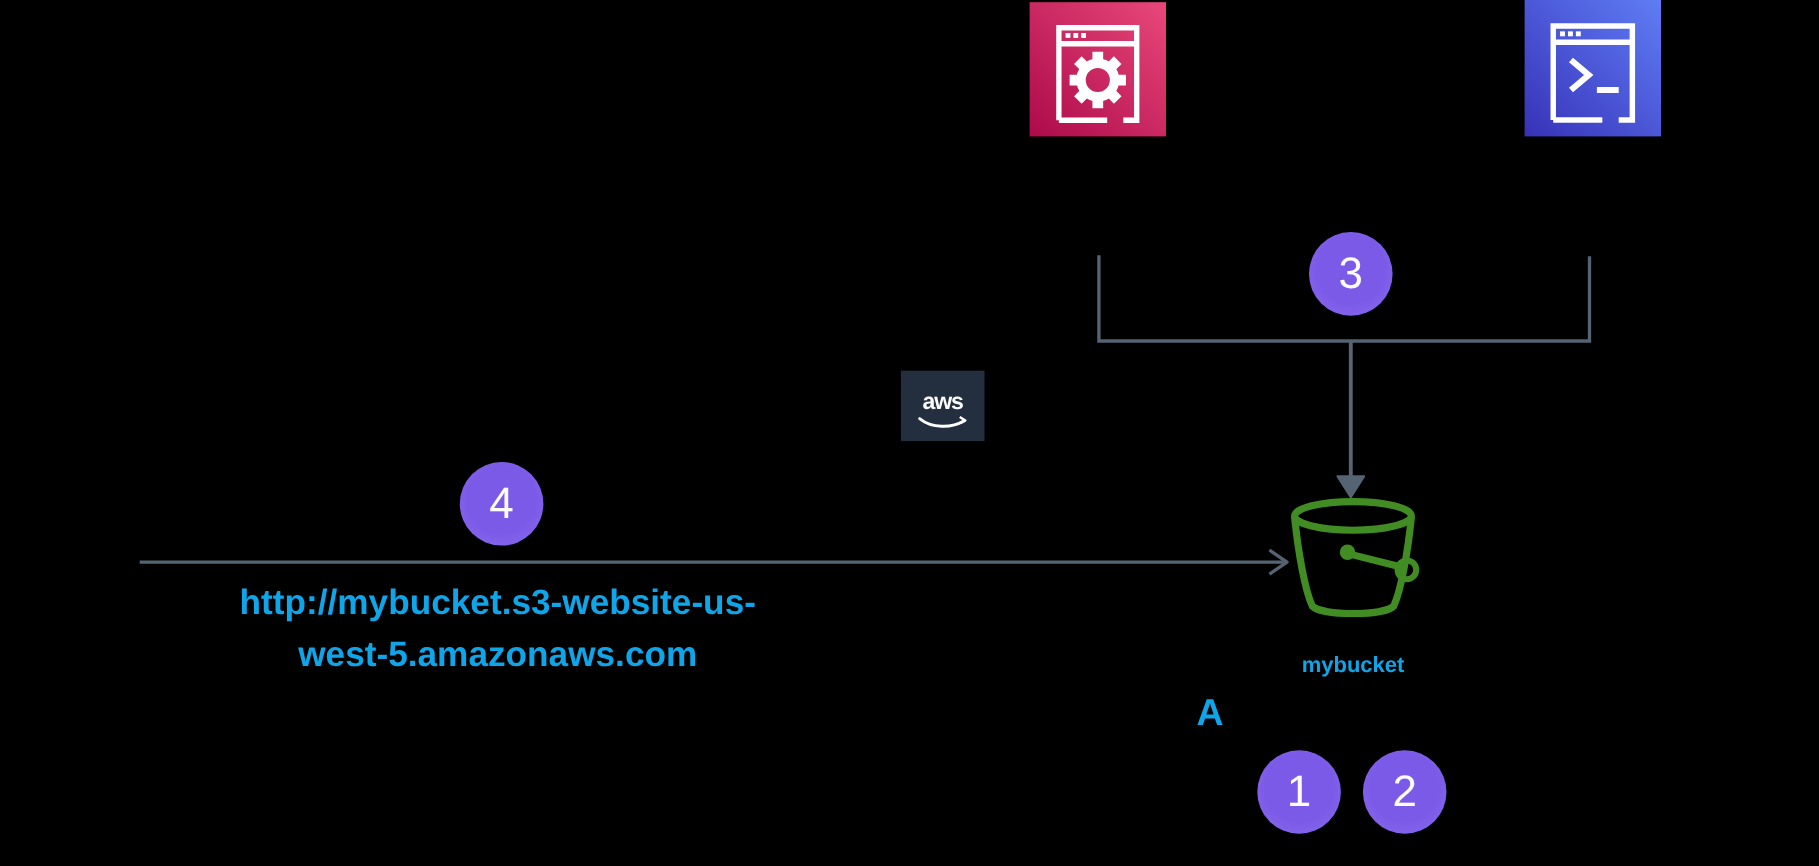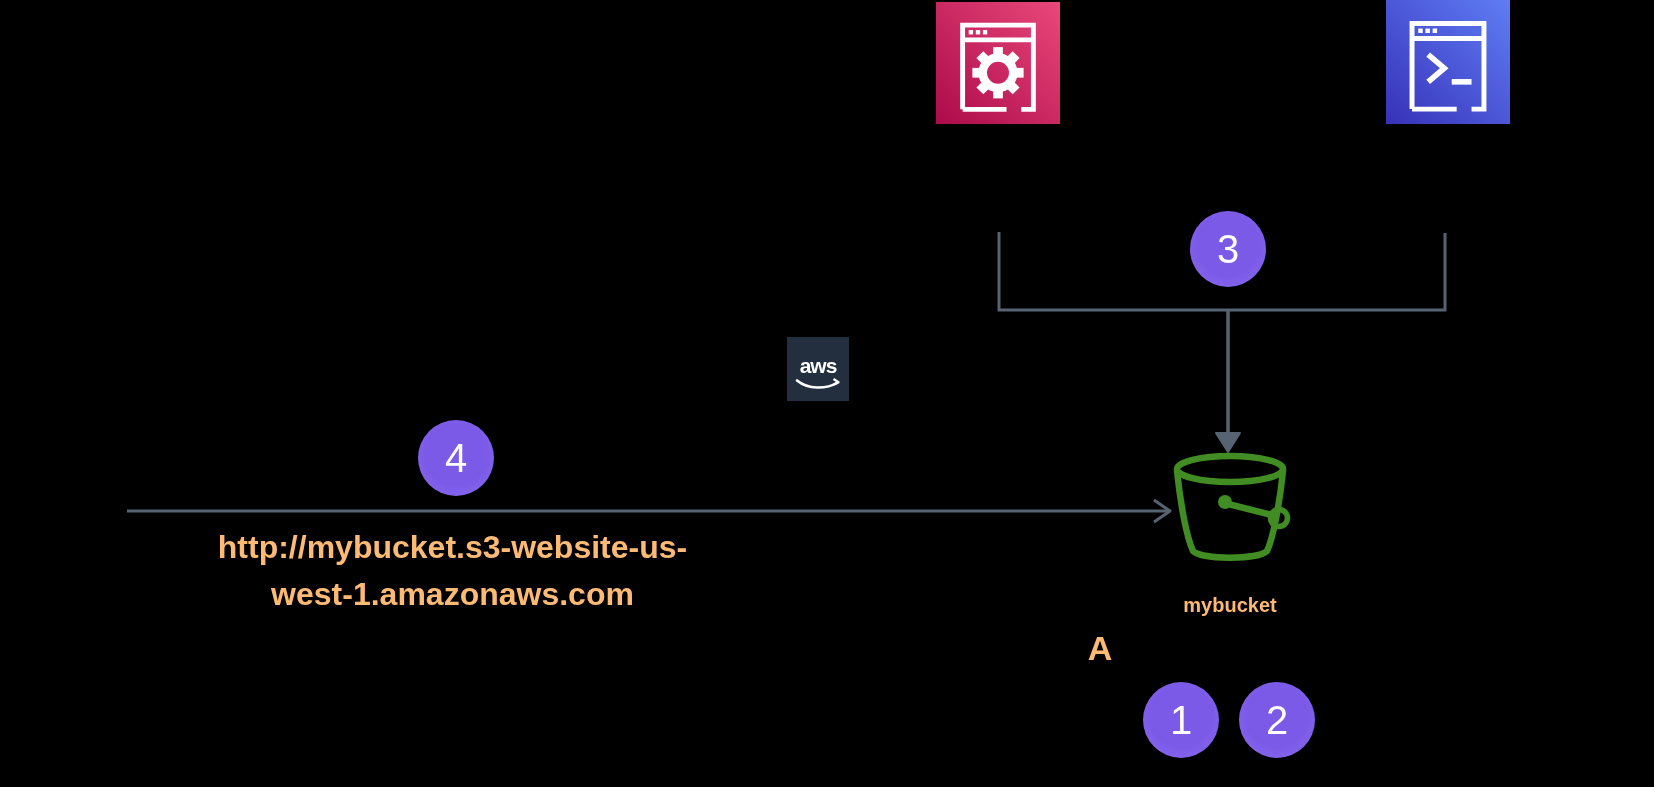--- a/index.html
+++ b/index.html
@@ -53,22 +53,22 @@
     line-height: 1;
   }
   .badge-3 { left: 1190px; top: 211px; }
   .badge-4 { left: 418px;  top: 420px; }
   .badge-1 { left: 1143px; top: 682px; }
   .badge-2 { left: 1239px; top: 682px; }
 
   
   .aws-logo {
     position: absolute;
-    left: 787px; top: 337px;
-    width: 62px; height: 64px;
+    left: 819px; top: 337px;
+    width: 76px; height: 64px;
     background: #232f3e;
     display: flex;
     flex-direction: column;
     align-items: center;
     justify-content: center;
     padding-top: 8px;
     box-sizing: border-box;
   }
   .aws-logo-text {
     color: #ffffff;
@@ -80,21 +80,21 @@
   .aws-logo svg { margin-top: 2px; display: block; }
 
   
   .bucket-svg {
     position: absolute;
     left: 1166px; top: 448px;
     width: 140px; height: 122px;
   }
 
   
-  .indigo-text { color: #fdba74; }
+  .indigo-text { color: #0ea5e9; }
   .url-block {
     position: absolute;
     left: 130px; top: 524px;
     width: 645px;
     text-align: center;
     font-size: 32px;
     font-weight: 600;
     line-height: 47px;
   }
   .bucket-label {
@@ -202,20 +202,20 @@
   </div>
   <div class="badge badge-1">
     <span>1</span>
   </div>
   <div class="badge badge-2">
     <span>2</span>
   </div>
 
   <div class="url-block indigo-text">
     <div>http://mybucket.s3-website-us-</div>
-    <div>west-1.amazonaws.com</div>
+    <div>west-5.amazonaws.com</div>
   </div>
 
   <div class="bucket-label indigo-text">mybucket</div>
 
   <div class="annotation-a indigo-text">A</div>
 
 </div>
 
 </body></html>

